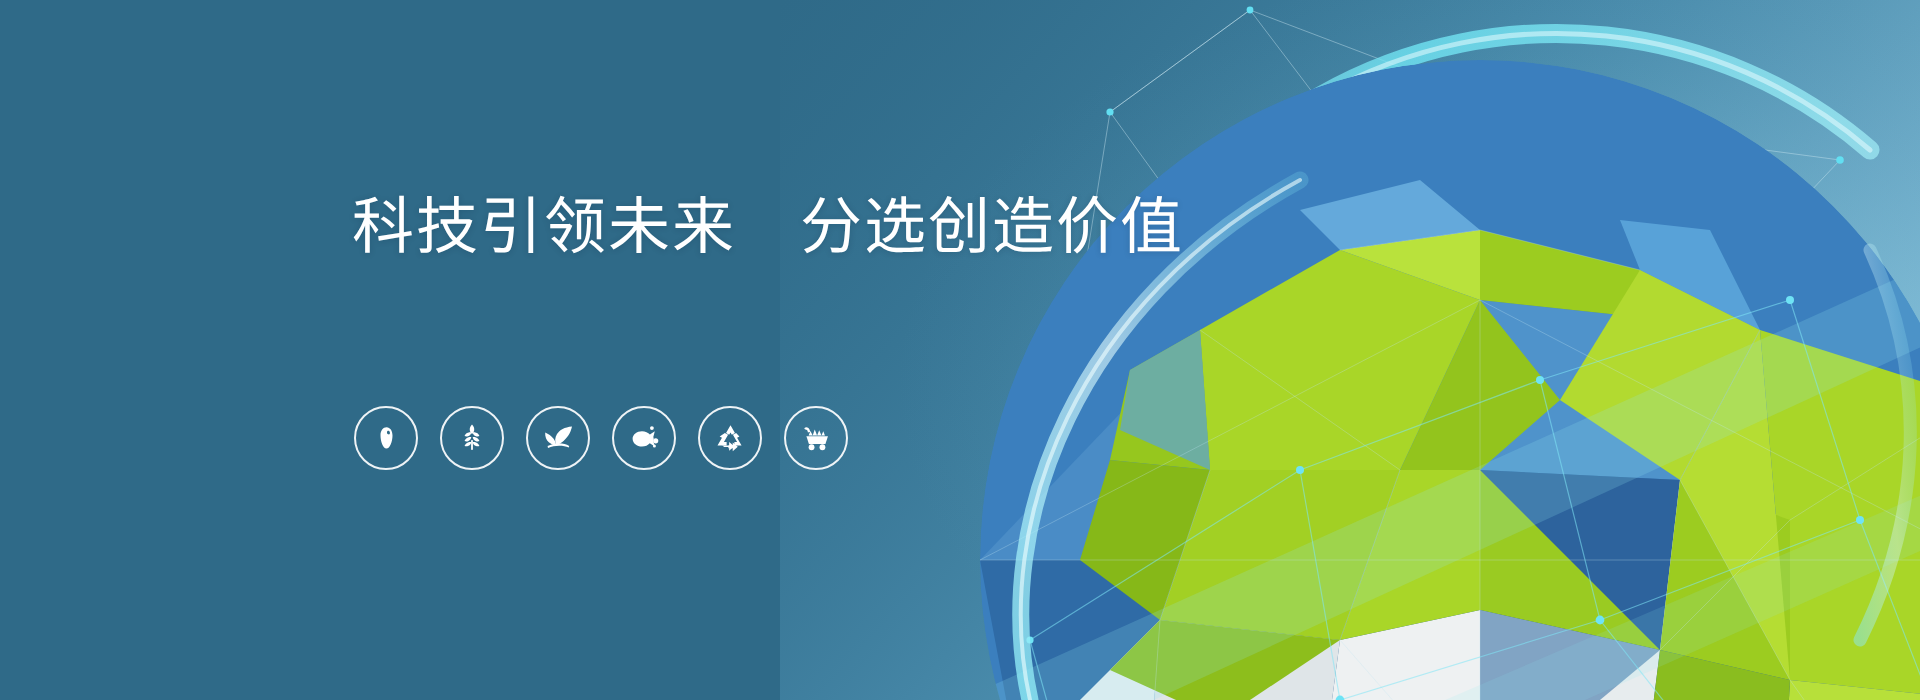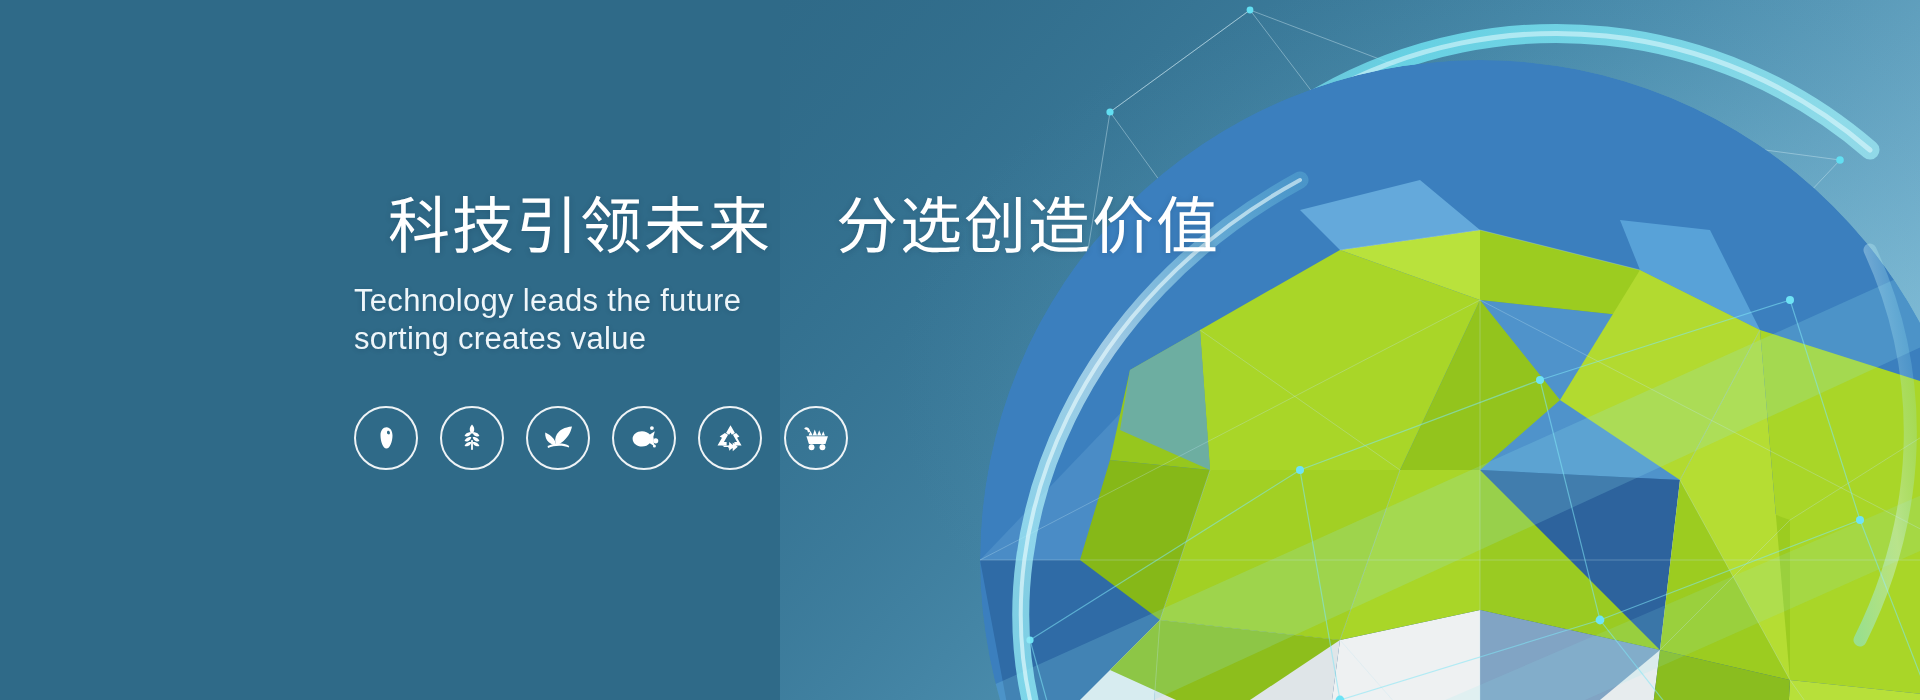--- a/index.html
+++ b/index.html
@@ -25,21 +25,20 @@
 
   .title{
     position:absolute;top:196px;left:0;
     color:#ffffff;
     font-size:62px;
     line-height:1;
     letter-spacing:2px;
     font-weight:400;
     white-space:pre;
     text-shadow:0 1px 6px rgba(0,30,50,.18);
-    margin-left:36px;
   }
   .subtitle{
     position:absolute;top:282px;left:2px;
     color:#eef6fa;
     font-size:31px;
     line-height:1.22;
     font-weight:300;
     letter-spacing:.3px;
     white-space:pre-line;
     text-shadow:0 1px 5px rgba(0,30,50,.18);
@@ -238,22 +237,20 @@
           <path d="M1080 640 C1140 520 1150 380 1090 250" stroke="url(#ringG2)" stroke-width="13" opacity=".55"></path>
         </g>
       </g>
     </svg>
   </div>
 
   <div class="content">
 
     <div class="title">科技引领未来　分选创造价值</div>
 
-    <div class="subtitle">Technology leads the future
-sorting creates value</div>
 
     <div class="icon-row">
 
       <div class="icon-badge">
         <span>
           <svg width="30" height="30" viewBox="0 0 30 30">
             <path d="M15.6 4.2c-3.6 0-6.1 3.2-6.1 8.1 0 5.6 2.3 13.3 5.9 13.3s6.1-7.4 6.1-13.2c0-4.6-2.4-8.2-5.9-8.2zm2.2 3.6c.9.6 1.3 1.7 1.1 2.6-.2.8-.9 1.2-1.7.9-.9-.3-1.4-1.4-1.2-2.4.2-.9 1-1.5 1.8-1.1z"></path>
           </svg>
         </span>
       </div>

